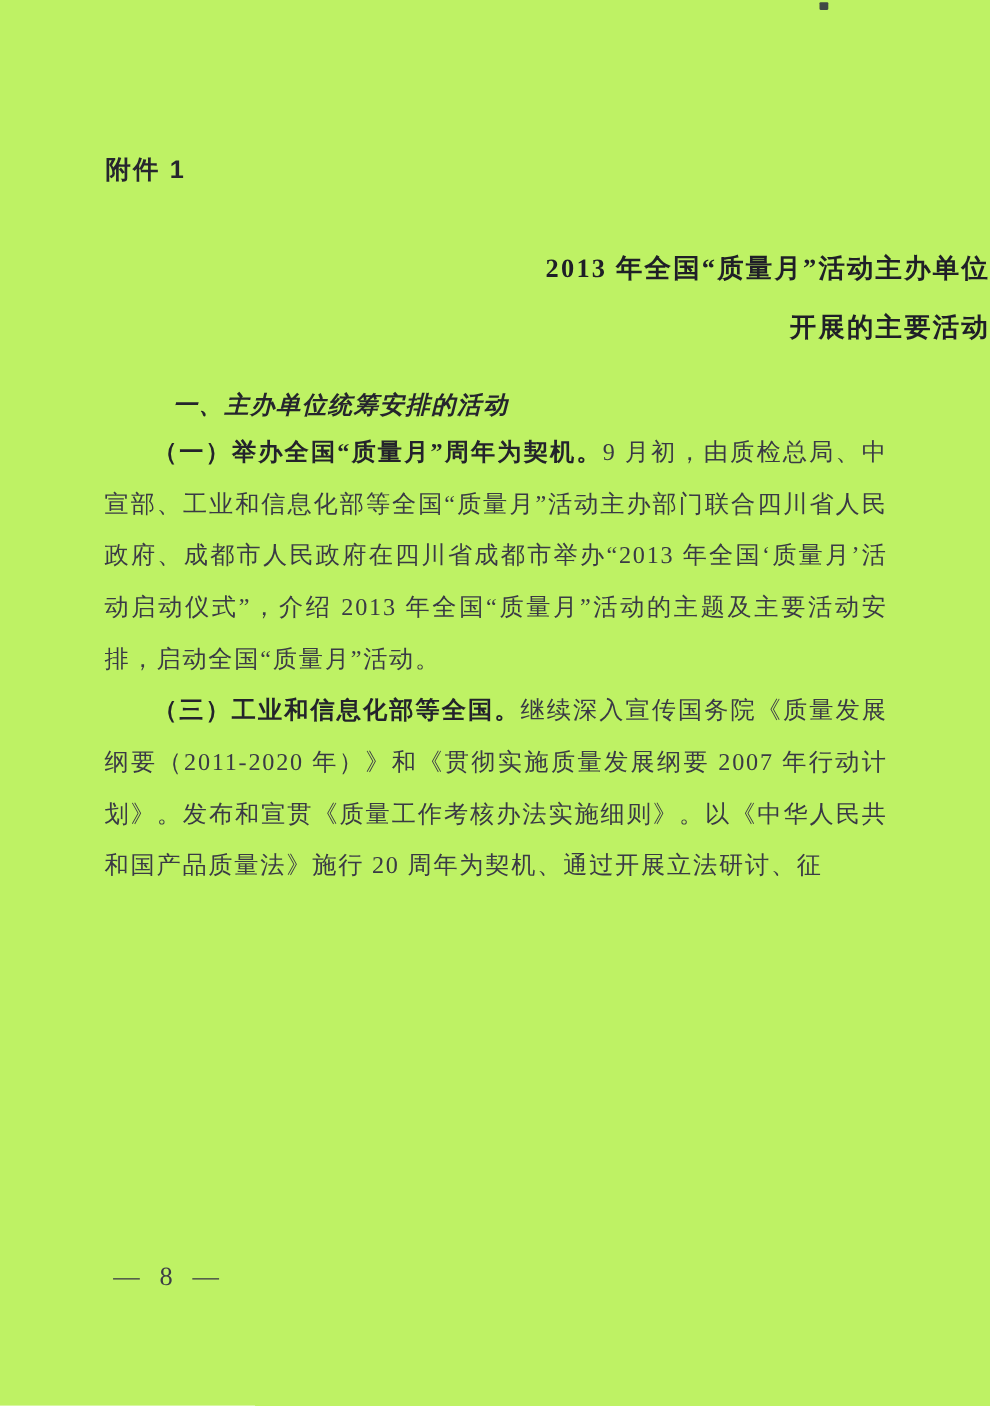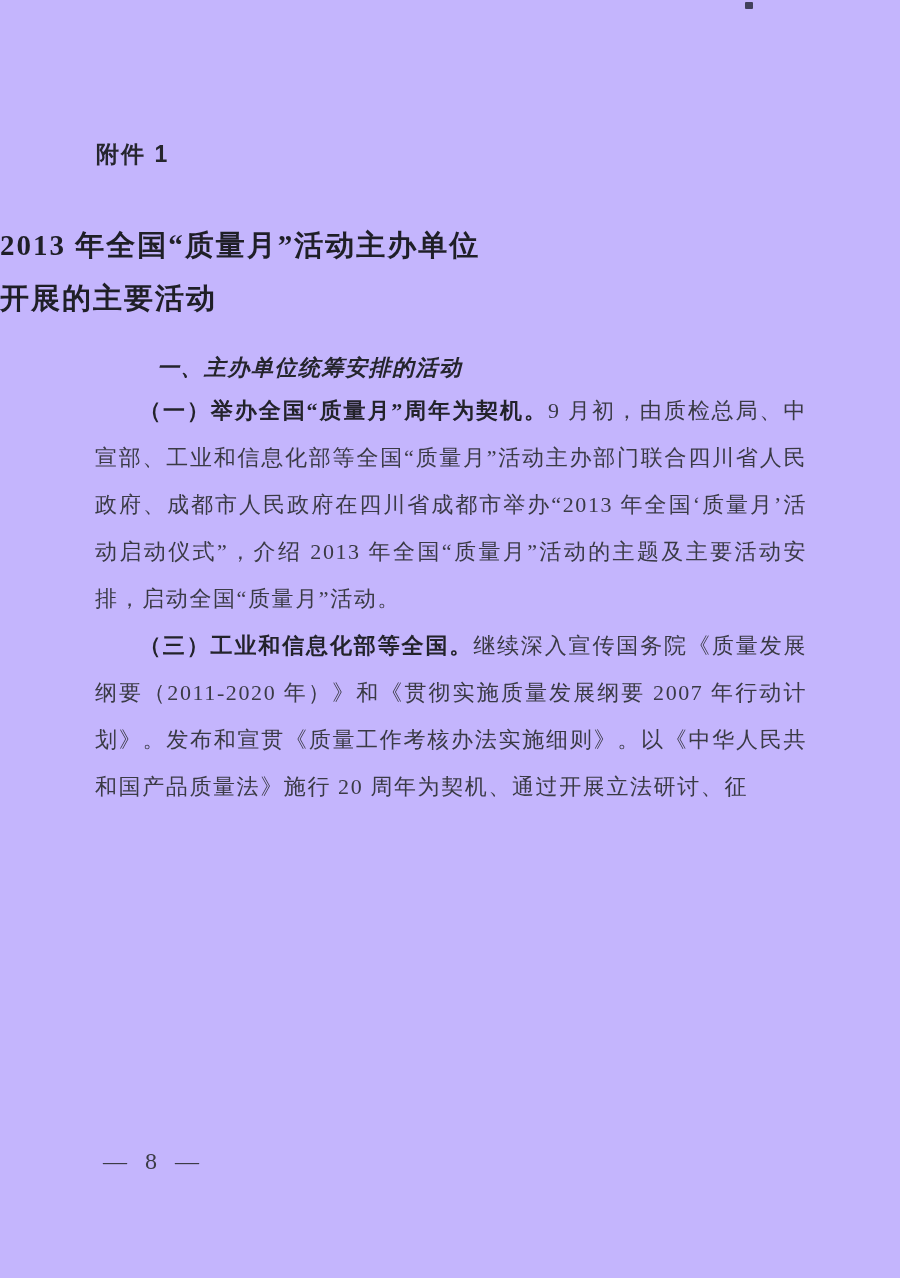--- a/index.html
+++ b/index.html
@@ -4,21 +4,21 @@
 <style>
   html, body {
     margin: 0;
     padding: 0;
     background: #ffffff;
   }
   .page {
     position: relative;
     width: 900px;
     height: 1278px;
-    background: #c4b5fd;
+    background: #bef264;
     overflow: hidden;
     font-family: "Liberation Serif", "DejaVu Serif", serif;
     color: #34343e;
   }
   .scan-speck {
     position: absolute;
     left: 745px;
     top: 2px;
     width: 8px;
     height: 7px;
@@ -35,24 +35,24 @@
     font-weight: 600;
     letter-spacing: 2px;
     color: #26262e;
   }
   .doc-title {
     position: absolute;
     left: 0;
     top: 219px;
     width: 100%;
     margin: 0;
-    text-align: left;
+    text-align: right;
     font-family: "Liberation Serif", "DejaVu Serif", serif;
     font-weight: bold;
-    font-size: 29px;
+    font-size: 24px;
     line-height: 53px;
     letter-spacing: 2px;
     color: #1f1f27;
   }
   .doc-title .title-line {
     display: block;
   }
   .section-heading {
     position: absolute;
     left: 153px;

